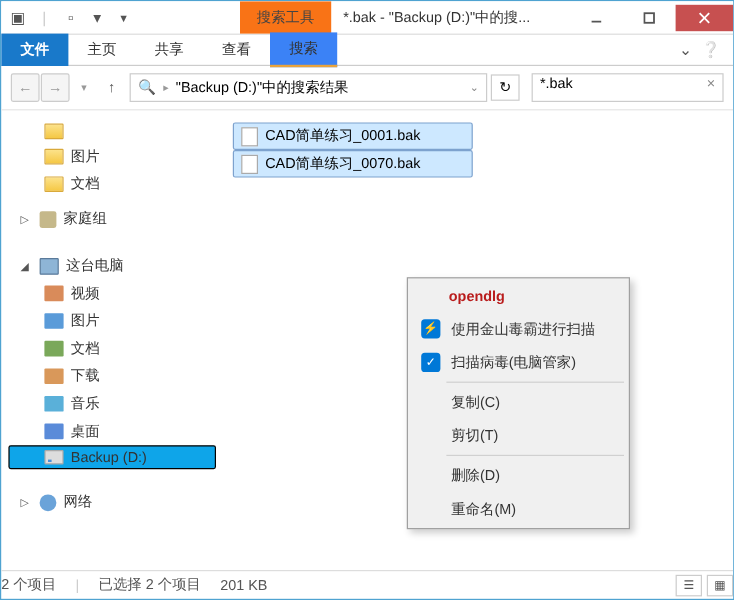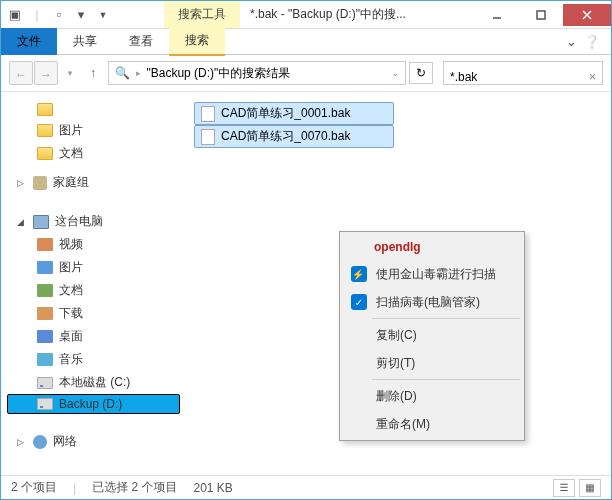--- a/index.html
+++ b/index.html
@@ -2,44 +2,44 @@
 <html><head>
   <meta charset="utf-8">
   <style>
     * { margin: 0; padding: 0; box-sizing: border-box; font-family: "Microsoft YaHei", "Segoe UI", sans-serif; font-size: 12px; }
     body { width: 612px; height: 500px; background: #fff; border: 1px solid #4fa3d1; display: flex; flex-direction: column; overflow: hidden; }
     
     
     .titlebar { height: 28px; background: #fff; display: flex; align-items: center; border-bottom: 1px solid #ddd; }
     .titlebar-icons { display: flex; align-items: center; padding: 0 4px; gap: 2px; }
     .titlebar-icons span { width: 20px; height: 20px; display: inline-flex; align-items: center; justify-content: center; color: #555; font-size: 13px; }
-    .contextual-tab { background: #fef9c3; color: #444; padding: 5px 14px; font-size: 12px; margin-left: 47px; }
+    .contextual-tab { background: #f97316; color: #444; padding: 5px 14px; font-size: 12px; margin-left: 83px; }
     .window-title { flex: 1; padding-left: 10px; color: #333; white-space: nowrap; overflow: hidden; }
     .window-controls { display: flex; }
     .win-btn { width: 44px; height: 22px; display: flex; align-items: center; justify-content: center; color: #555; }
     .win-btn.close { background: #c75050; color: #fff; width: 48px; }
     .win-btn svg { width: 10px; height: 10px; }
     
     
     .ribbon { display: flex; align-items: center; height: 26px; border-bottom: 1px solid #ccc; }
     .ribbon-tab { padding: 5px 16px; color: #333; }
-    .ribbon-tab.file { background: #1979ca; color: #000000; }
-    .ribbon-tab.search-tab { background: #fef9c3; border-bottom: 2px solid #e8a33d; }
+    .ribbon-tab.file { background: #1979ca; color: #ffffff; font-weight: bold; }
+    .ribbon-tab.search-tab { background: #3b82f6; border-bottom: 2px solid #e8a33d; }
     .ribbon-right { margin-left: auto; display: flex; gap: 8px; padding-right: 10px; color: #555; }
     .ribbon-right span { font-size: 13px; }
     
     
     .navbar { display: flex; align-items: center; gap: 4px; padding: 6px 8px; border-bottom: 1px solid #e5e5e5; }
     .nav-arrows { display: flex; gap: 1px; }
     .nav-arrow { width: 24px; height: 24px; border: 1px solid #ccc; border-radius: 2px; display: flex; align-items: center; justify-content: center; color: #999; background: #f5f5f5; }
     .nav-up { width: 22px; height: 22px; display: flex; align-items: center; justify-content: center; color: #555; }
     .address-bar { flex: 1; border: 1px solid #ccc; height: 24px; display: flex; align-items: center; padding: 0 6px; gap: 6px; }
     .address-bar span.icon { color: #777; }
     .refresh-btn { width: 24px; height: 22px; border: 1px solid #ccc; display: flex; align-items: center; justify-content: center; margin-left: -1px; }
-    .search-box { width: 160px; border: 1px solid #ccc; height: 24px; display: flex; align-items: flex-end; padding: 0 6px; margin-left: 6px; }
+    .search-box { width: 160px; border: 1px solid #ccc; height: 24px; display: flex; align-items: flex-start; padding: 0 6px; margin-left: 6px; }
     .search-box .x { margin-left: auto; color: #888; }
     
     
     .main { flex: 1; display: flex; overflow: hidden; position: relative; }
     .sidebar { width: 185px; padding: 8px 6px; overflow-y: auto; }
     .tree-item { display: flex; align-items: center; gap: 6px; padding: 3px 4px; color: #333; }
     .tree-item.indent1 { padding-left: 30px; }
     .tree-item.header { padding-left: 10px; margin-top: 6px; }
     .tree-item.header .tri { color: #555; font-size: 9px; width: 10px; }
     .tree-item.selected { border: 1px solid #000000; background: #0ea5e9; border-radius: 2px; padding: 2px 3px; padding-left: 29px; }
@@ -59,21 +59,21 @@
     
     .context-menu { position: absolute; left: 338px; top: 139px; width: 186px; background: #f0f0f0; border: 1px solid #a0a0a0; box-shadow: 3px 3px 6px rgba(0,0,0,0.2); padding: 2px; }
     .menu-header { font-weight: bold; padding: 6px 10px 6px 32px; color: #b91c1c; }
     .menu-item { display: flex; align-items: center; padding: 5px 10px 5px 8px; gap: 8px; color: #333; position: relative; }
     .menu-item .mi-icon { width: 18px; height: 18px; display: flex; align-items: center; justify-content: center; }
     .menu-item .mi-arrow { margin-left: auto; font-size: 9px; }
     .menu-sep { height: 1px; background: #d0d0d0; margin: 2px 2px 2px 30px; }
     .blue-badge { width: 16px; height: 16px; background: #0078d7; border-radius: 3px; display: flex; align-items: center; justify-content: center; color: #fff; font-size: 10px; }
     
     
-    .statusbar { height: 24px; border-top: 1px solid #ddd; display: flex; align-items: center; padding: 0 10px; gap: 16px; color: #555; }
+    .statusbar { height: 24px; border-top: 1px solid #ddd; display: flex; align-items: center; padding: 0 0; gap: 16px; color: #555; }
     .statusbar .sep { color: #ccc; }
     .status-right { margin-left: auto; display: flex; gap: 4px; }
     .view-btn { width: 22px; height: 18px; border: 1px solid #ccc; display: flex; align-items: center; justify-content: center; font-size: 10px; }
   </style>
 </head>
 <body>
 
 <div class="titlebar">
   <div class="titlebar-icons">
     <span>▣</span>
@@ -99,20 +99,21 @@
         <svg viewBox="0 0 10 10">
           <line x1="1" y1="1" x2="9" y2="9" stroke="currentColor" stroke-width="1.5"></line>
           <line x1="9" y1="1" x2="1" y2="9" stroke="currentColor" stroke-width="1.5"></line>
         </svg>
       </div>
   </div>
 </div>
 
 <div class="ribbon">
   <div class="ribbon-tab file">文件</div>
+  <div class="ribbon-tab">主页</div>
   <div class="ribbon-tab">共享</div>
   <div class="ribbon-tab">查看</div>
   <div class="ribbon-tab search-tab">搜索</div>
   <div class="ribbon-right">
     <span>⌄</span>
     <span style="color:#1979ca">❔</span>
   </div>
 </div>
 
 <div class="navbar">
@@ -170,30 +171,26 @@
       </div>
     <div class="tree-item indent1">
         <span class="colored-folder" style="background:#7aa85a"></span>
         <span>文档</span>
       </div>
     <div class="tree-item indent1">
         <span class="colored-folder" style="background:#d9985a"></span>
         <span>下载</span>
       </div>
     <div class="tree-item indent1">
+        <span class="colored-folder" style="background:#5ab0d9"></span>
+        <span>音乐</span>
+      </div>
+    <div class="tree-item indent1">
         <span class="colored-folder" style="background:#5a8bd9"></span>
         <span>桌面</span>
-      </div>
-    <div class="tree-item indent1">
-        <span class="colored-folder" style="background:#5ab0d9"></span>
-        <span>音乐</span>
-      </div>
-    <div class="tree-item indent1">
-        <span class="drive-icon"></span>
-        <span>本地磁盘 (C:)</span>
       </div>
     <div class="tree-item indent1 selected">
         <span class="drive-icon"></span>
         <span>Backup (D:)</span>
       </div>
 
     <div class="tree-item header" style="margin-top:16px">
         <span class="tri">▷</span>
         <span class="net-icon"></span>
         <span>网络</span>

